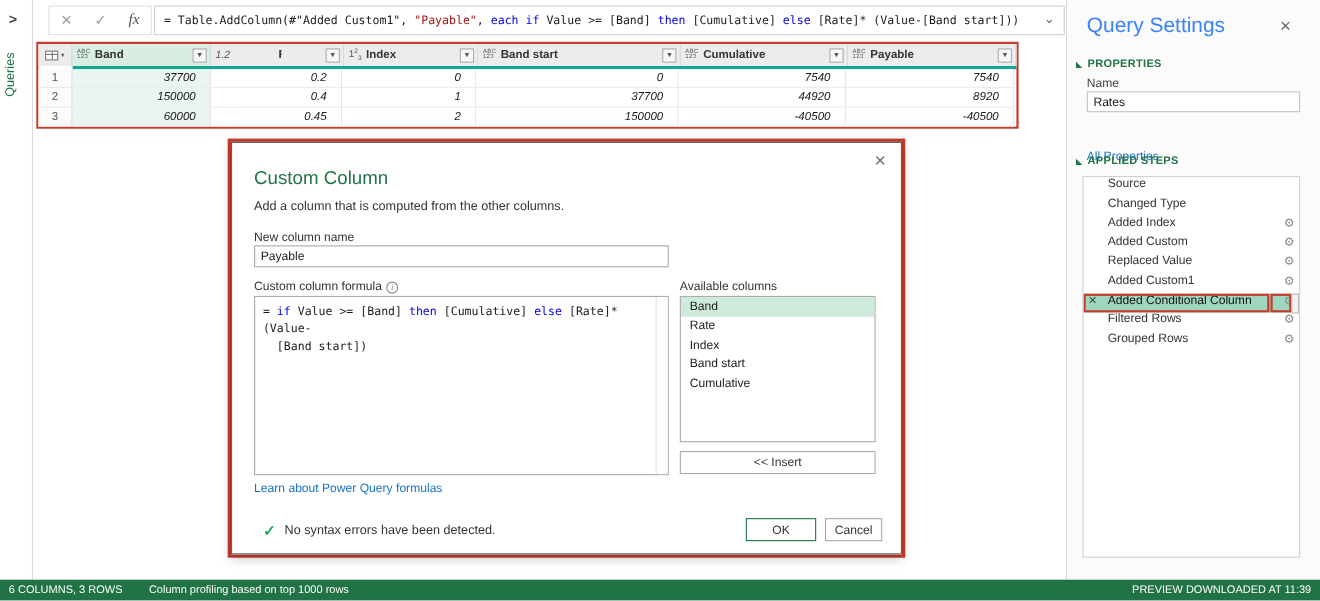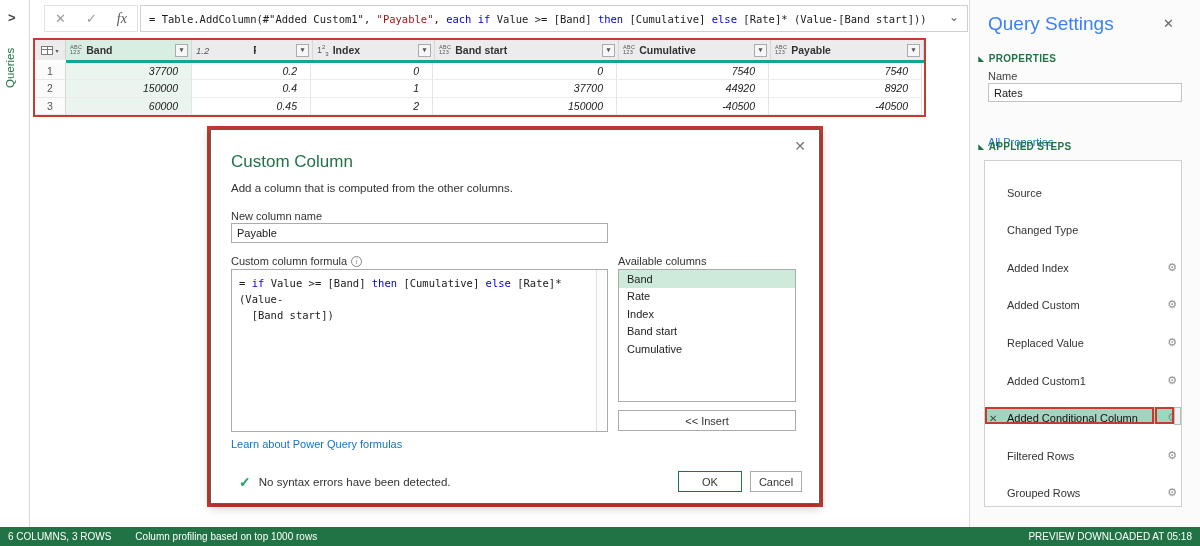--- a/index.html
+++ b/index.html
@@ -71,21 +71,21 @@
   
   .right-panel { position:absolute; left:969px; top:0; width:231px; height:527px; background:#fbfbfb; border-left:1px solid #dcdcdc; }
   .qs-title { position:absolute; left:18px; top:13px; font-size:19px; font-weight:300; color:#3b82f6; }
   .qs-close { position:absolute; right:26px; top:16px; color:#666; font-size:13px; cursor:pointer; }
   .qs-section { position:absolute; left:8px; display:flex; align-items:center; gap:5px; font-size:10px; font-weight:bold; color:#217346; letter-spacing:0.3px; }
   .qs-tri { font-size:7px; color:#217346; transform:scaleX(-1); }
   .qs-name-label { position:absolute; left:18px; top:70px; font-size:11px; color:#444; }
   .qs-name-input { position:absolute; left:18px; top:83px; width:194px; height:19px; border:1px solid #c4c4c4; background:#fff; font-size:11px; padding:0 5px; display:flex; align-items:center; color:#1a1a1a; }
   .qs-allprops { position:absolute; left:18px; top:112px; color:#1673c6; font-size:11px; cursor:pointer;margin-top:24px; }
   .steps-box { position:absolute; left:14px; top:160px; width:198px; height:347px; border:1px solid #d0d0d0; background:#fff; overflow:hidden; }
-  .step-row { position:relative; height:17.6px; display:flex; align-items:flex-end; padding:0 4px 0 22px; font-size:11px; color:#333; cursor:pointer;margin-top:20px; }
+  .step-row { position:relative; height:17.6px; display:flex; align-items:flex-start; padding:0 4px 0 22px; font-size:11px; color:#333; cursor:pointer; }
   .step-row.sel { background:#9fd6be; color:#111; }
   .step-del { position:absolute; left:4px; font-size:10px; color:#444; cursor:pointer; }
   .step-label { flex:1; overflow:hidden; white-space:nowrap; }
   .step-gear { color:#8f8f8f; font-size:11px; cursor:pointer; flex:none; margin-left:4px; }
   .step-annot-main { position:absolute; left:0; top:0; bottom:0; right:27px; border:2px solid #c73b2d; pointer-events:none; }
   .step-annot-gear { position:absolute; right:7px; top:0; bottom:0; width:19px; border:2px solid #c73b2d; pointer-events:none; }
   .step-scroll-thumb { position:absolute; right:0; top:0; bottom:-1px; width:7px; background:#f2f2f2; border:1px solid #bdbdbd; }
   
   .status-bar { position:absolute; left:0; top:527px; width:1200px; height:19px; background:#217346; color:#fff; display:flex; align-items:center; font-size:10px; }
   .sb-left1 { margin-left:8px; }
@@ -282,16 +282,16 @@
         <div class="step-row">
           <span class="step-label">Grouped Rows</span>
           <span class="step-gear">⚙</span>
         </div>
       </div>
   </div>
 
   <div class="status-bar">
     <span class="sb-left1">6 COLUMNS, 3 ROWS</span>
     <span class="sb-left2">Column profiling based on top 1000 rows</span>
-    <span class="sb-right">PREVIEW DOWNLOADED AT 05:18</span>
+    <span class="sb-right">PREVIEW DOWNLOADED AT 11:39</span>
   </div>
 
 </div>
 
 </body></html>

